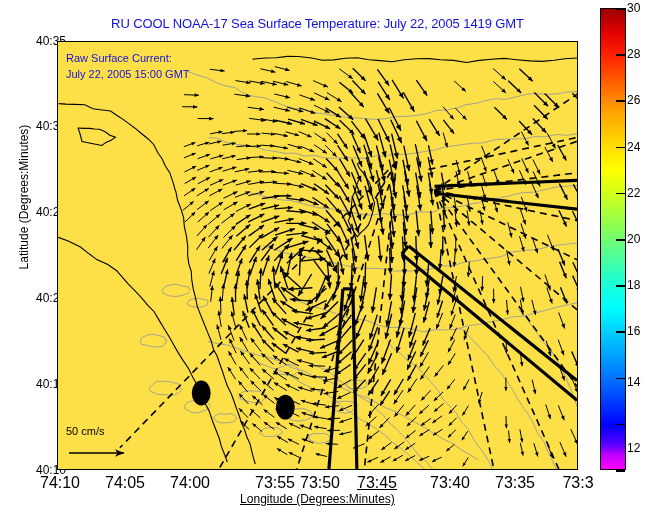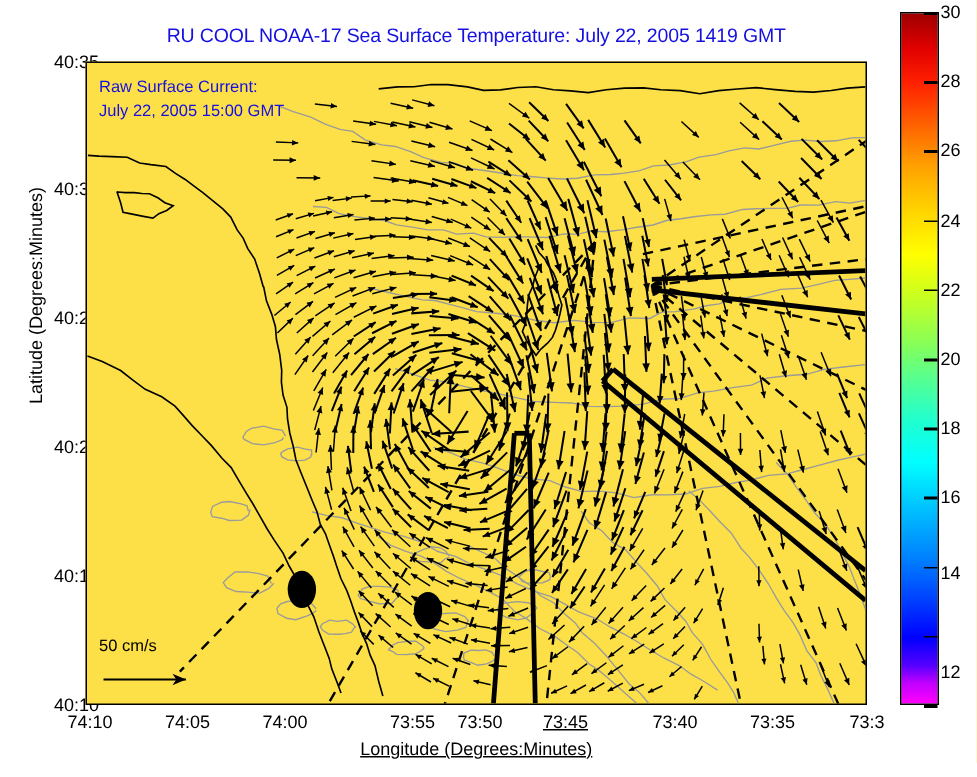--- a/index.html
+++ b/index.html
@@ -23,21 +23,21 @@
          line-height:16px;white-space:nowrap;pointer-events:none;}
 
   
   #scalebox{position:absolute;left:8px;top:383px;width:110px;height:40px;}
   #scalelabel{position:absolute;left:0;top:0;font-size:11px;color:#000;white-space:nowrap;}
   #scalearrow{position:absolute;left:2px;top:21px;}
 
   
   .ytick{position:absolute;right:585px;font-size:12px;color:#000;
          text-align:right;white-space:nowrap;transform:translateY(-50%);}
-  .xtick{position:absolute;top:474px;font-size:12px;color:#000;
+  .xtick{position:absolute;top:474px;font-size:16px;color:#000;
          white-space:nowrap;transform:translateX(-50%);}
   #ylabel{position:absolute;left:-86px;top:190px;width:220px;font-size:12px;
           color:#000;text-align:center;transform:rotate(-90deg);
           transform-origin:center center;white-space:nowrap;}
   #xlabel{position:absolute;left:57px;top:492px;width:521px;text-align:center;
           font-size:12px;color:#000;white-space:nowrap;text-decoration:underline;}
 
   
   #cbar{position:absolute;left:600px;top:8px;width:26px;height:462px;
         border:1px solid #000;box-sizing:border-box;

